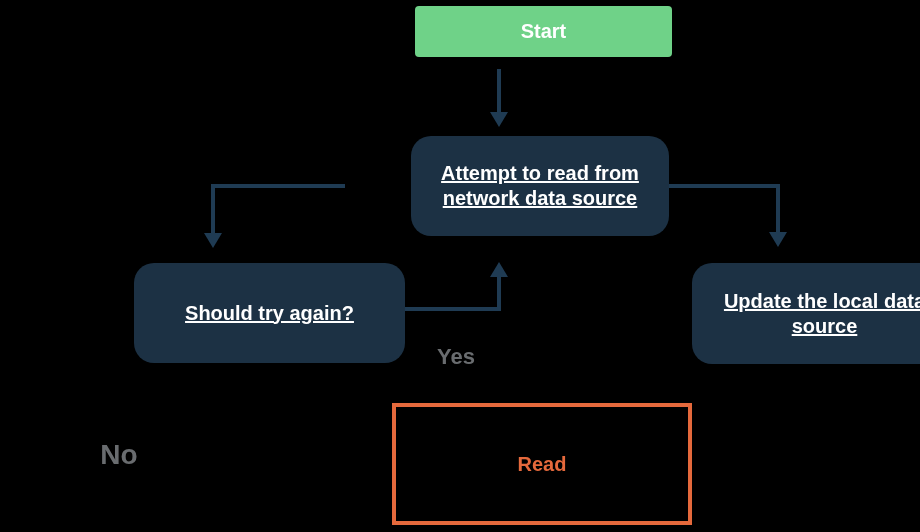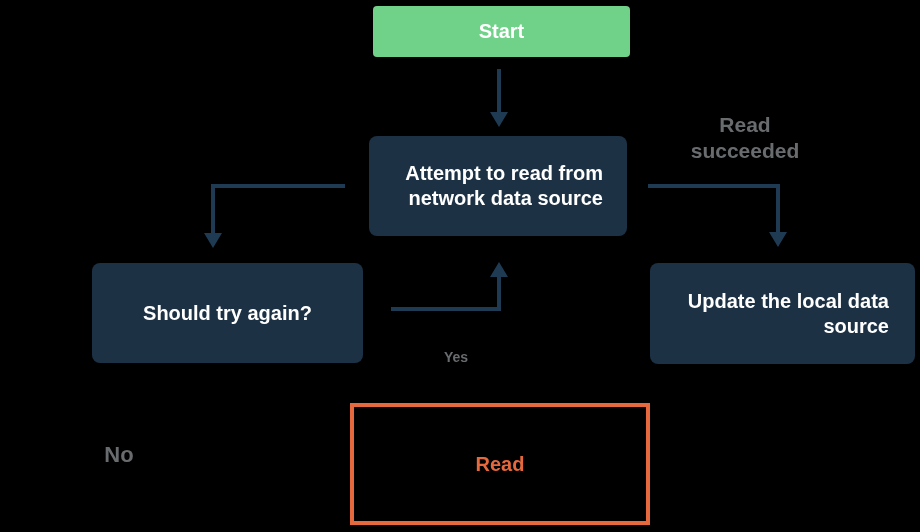--- a/index.html
+++ b/index.html
@@ -27,35 +27,37 @@
   }
   .arrows polygon {
     fill: var(--arrow, #1f3b53);
     stroke: none;
   }
   .node {
     position: absolute;
     display: flex;
     align-items: center;
     justify-content: center;
-    text-align: right;
+    text-align: center;
     box-sizing: border-box;
     color: var(--text-white, #fff);
     font-weight: 700;
     font-size: 20px;
     line-height: 25px;
+    margin-left: 42px;
   }
   .node-start {
     left: 373px; top: 6px; width: 257px; height: 51px;
     background: var(--start-fill, #6fd288);
     border-radius: 4px;
   }
   .node-navy {
     background: var(--node-fill, #1c3144);
-    border-radius: 8px;
+    border-radius: 20px;
+    text-decoration: underline;
   }
   .node-attempt {
     left: 369px; top: 136px; width: 258px; height: 100px;
     padding: 0 24px;
   }
   .node-should {
     left: 92px; top: 263px; width: 271px; height: 100px;
   }
   .node-update {
     left: 650px; top: 263px; width: 265px; height: 101px;
@@ -70,22 +72,22 @@
   .elabel {
     position: absolute;
     color: var(--label-gray, #696c6f);
     font-weight: 700;
     font-size: 21px;
     line-height: 26px;
     text-align: center;
   }
   .elabel-read-failed  { left: 218px; top: 112px; width: 100px; }
   .elabel-read-succeeded { left: 685px; top: 112px; width: 120px; }
-  .elabel-yes { left: 413px; top: 344px; width: 86px; font-size: 14px; }
-  .elabel-no  { left: 86px;  top: 442px; width: 66px; font-size: 22px; }
+  .elabel-yes { left: 413px; top: 344px; width: 86px; font-size: 22px; }
+  .elabel-no  { left: 86px;  top: 442px; width: 66px; font-size: 28px; }
 </style>
 </head>
 <body>
 
 <div class="canvas">
 
   <svg class="arrows" width="920" height="532" viewBox="0 0 920 532">
 
     <g>
       <path d="M 499 69 L 499 113"></path>
@@ -122,19 +124,18 @@
 
   <div class="node node-navy node-should">
     <span>Should try again?</span>
   </div>
 
   <div class="node node-done">
     <span>Read</span>
   </div>
 
 
-  <div class="elabel elabel-read-succeeded">Read succeeded</div>
 
   <div class="elabel elabel-yes">Yes</div>
 
   <div class="elabel elabel-no">No</div>
 
 </div>
 
 </body></html>

